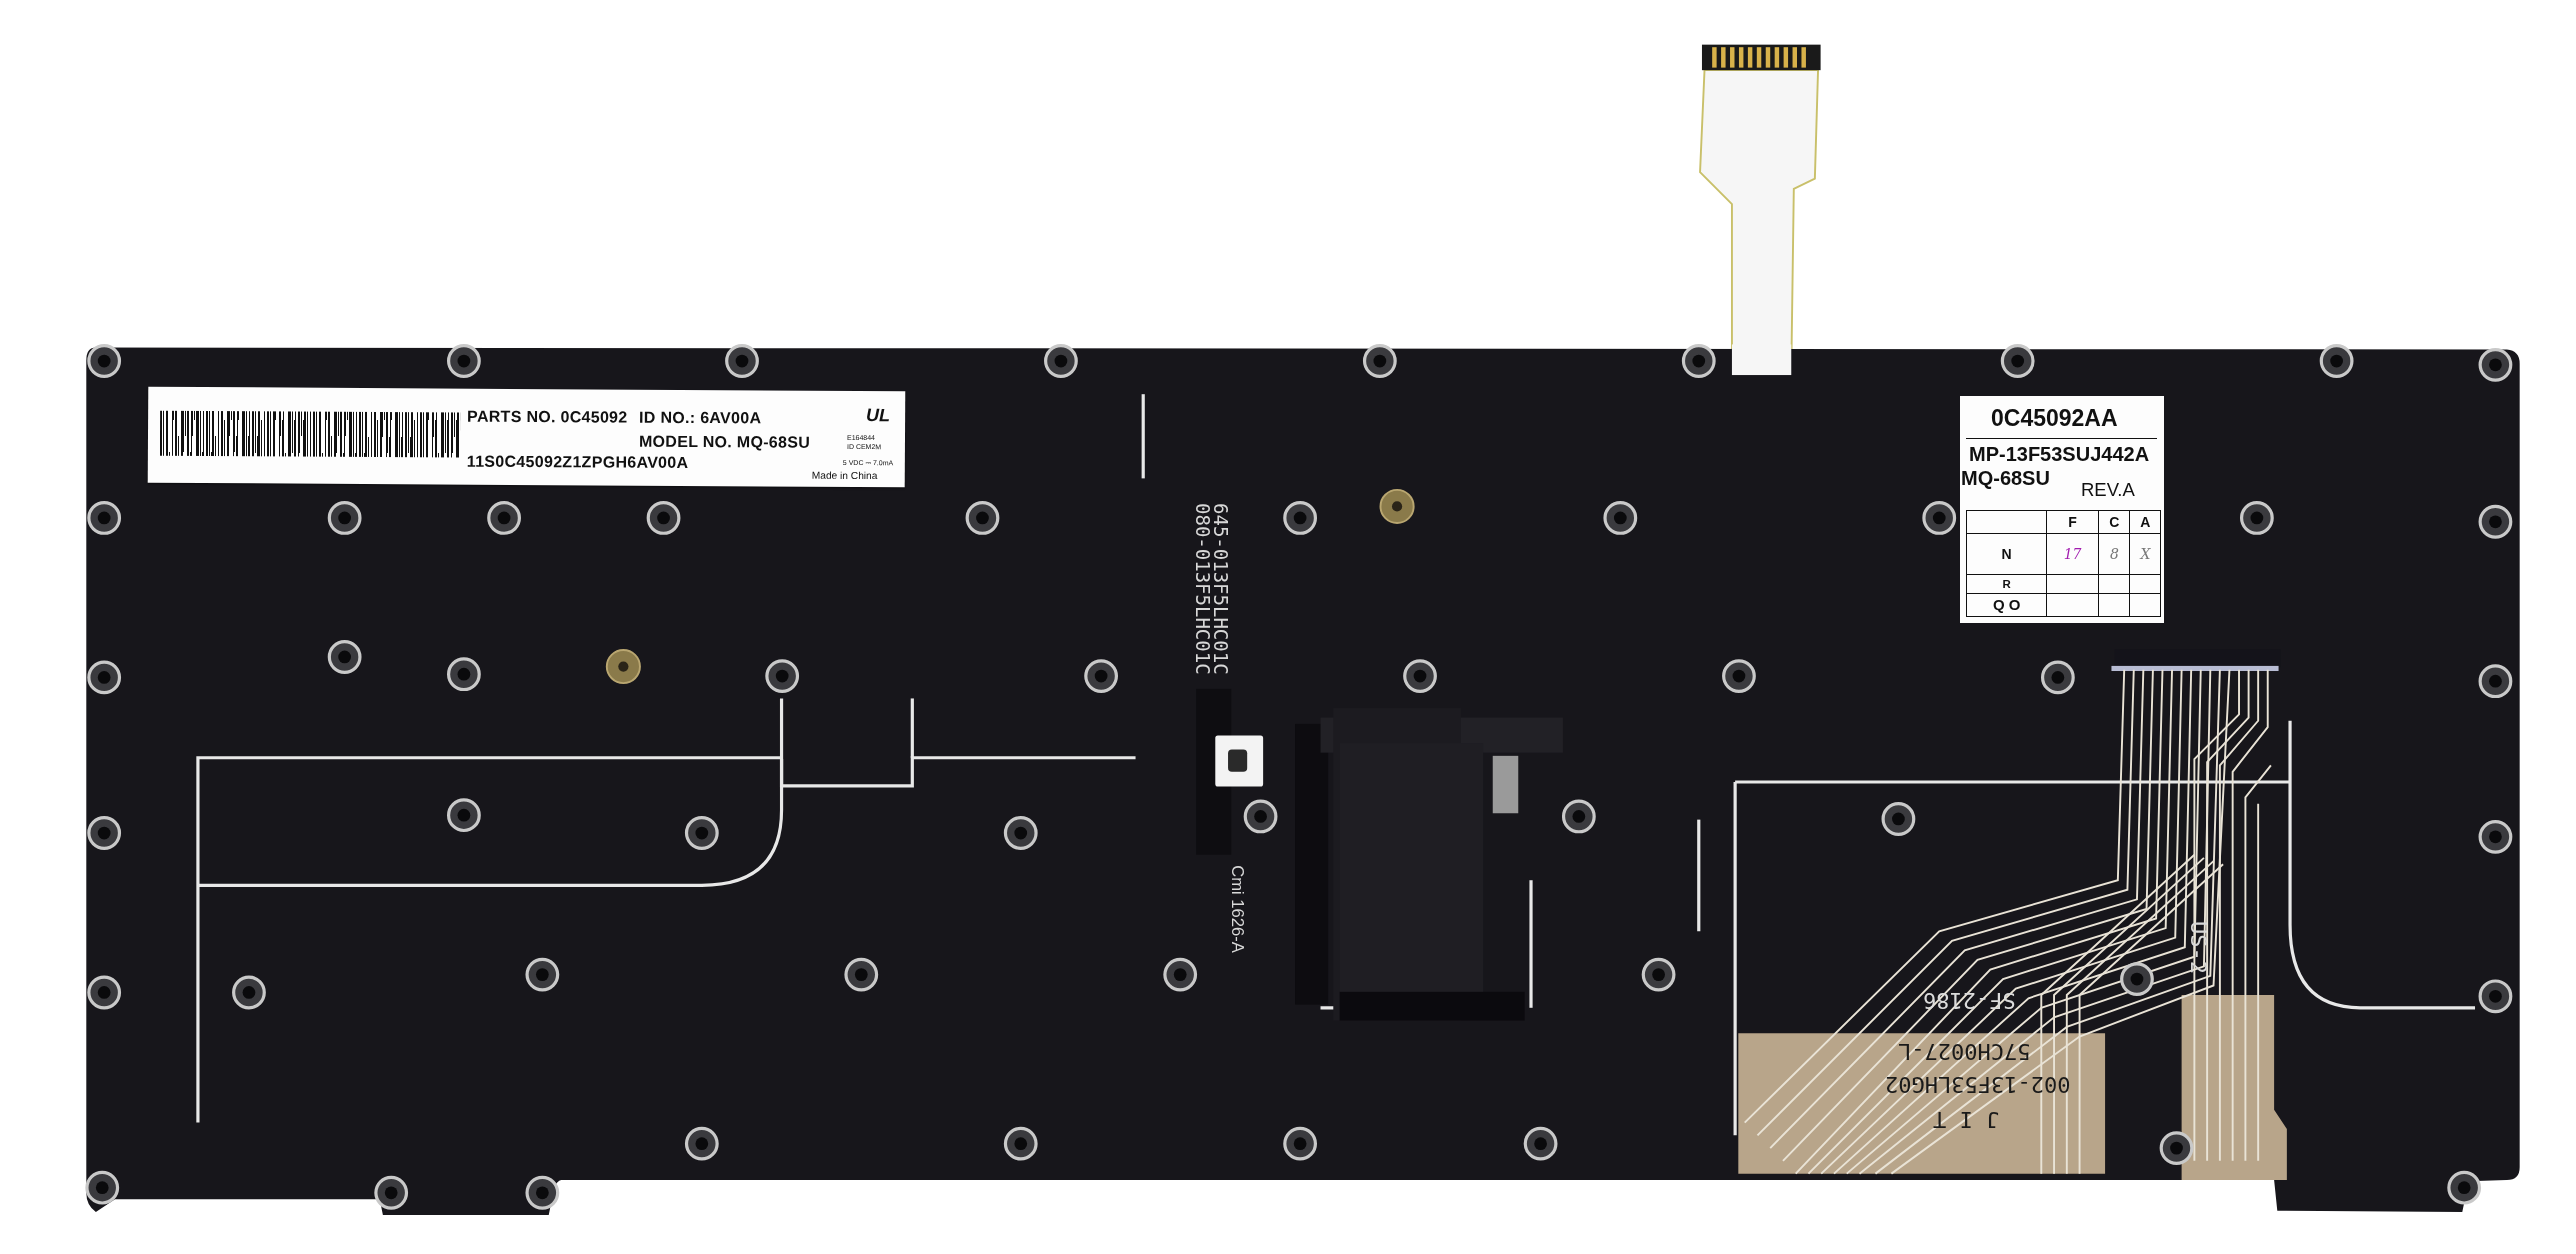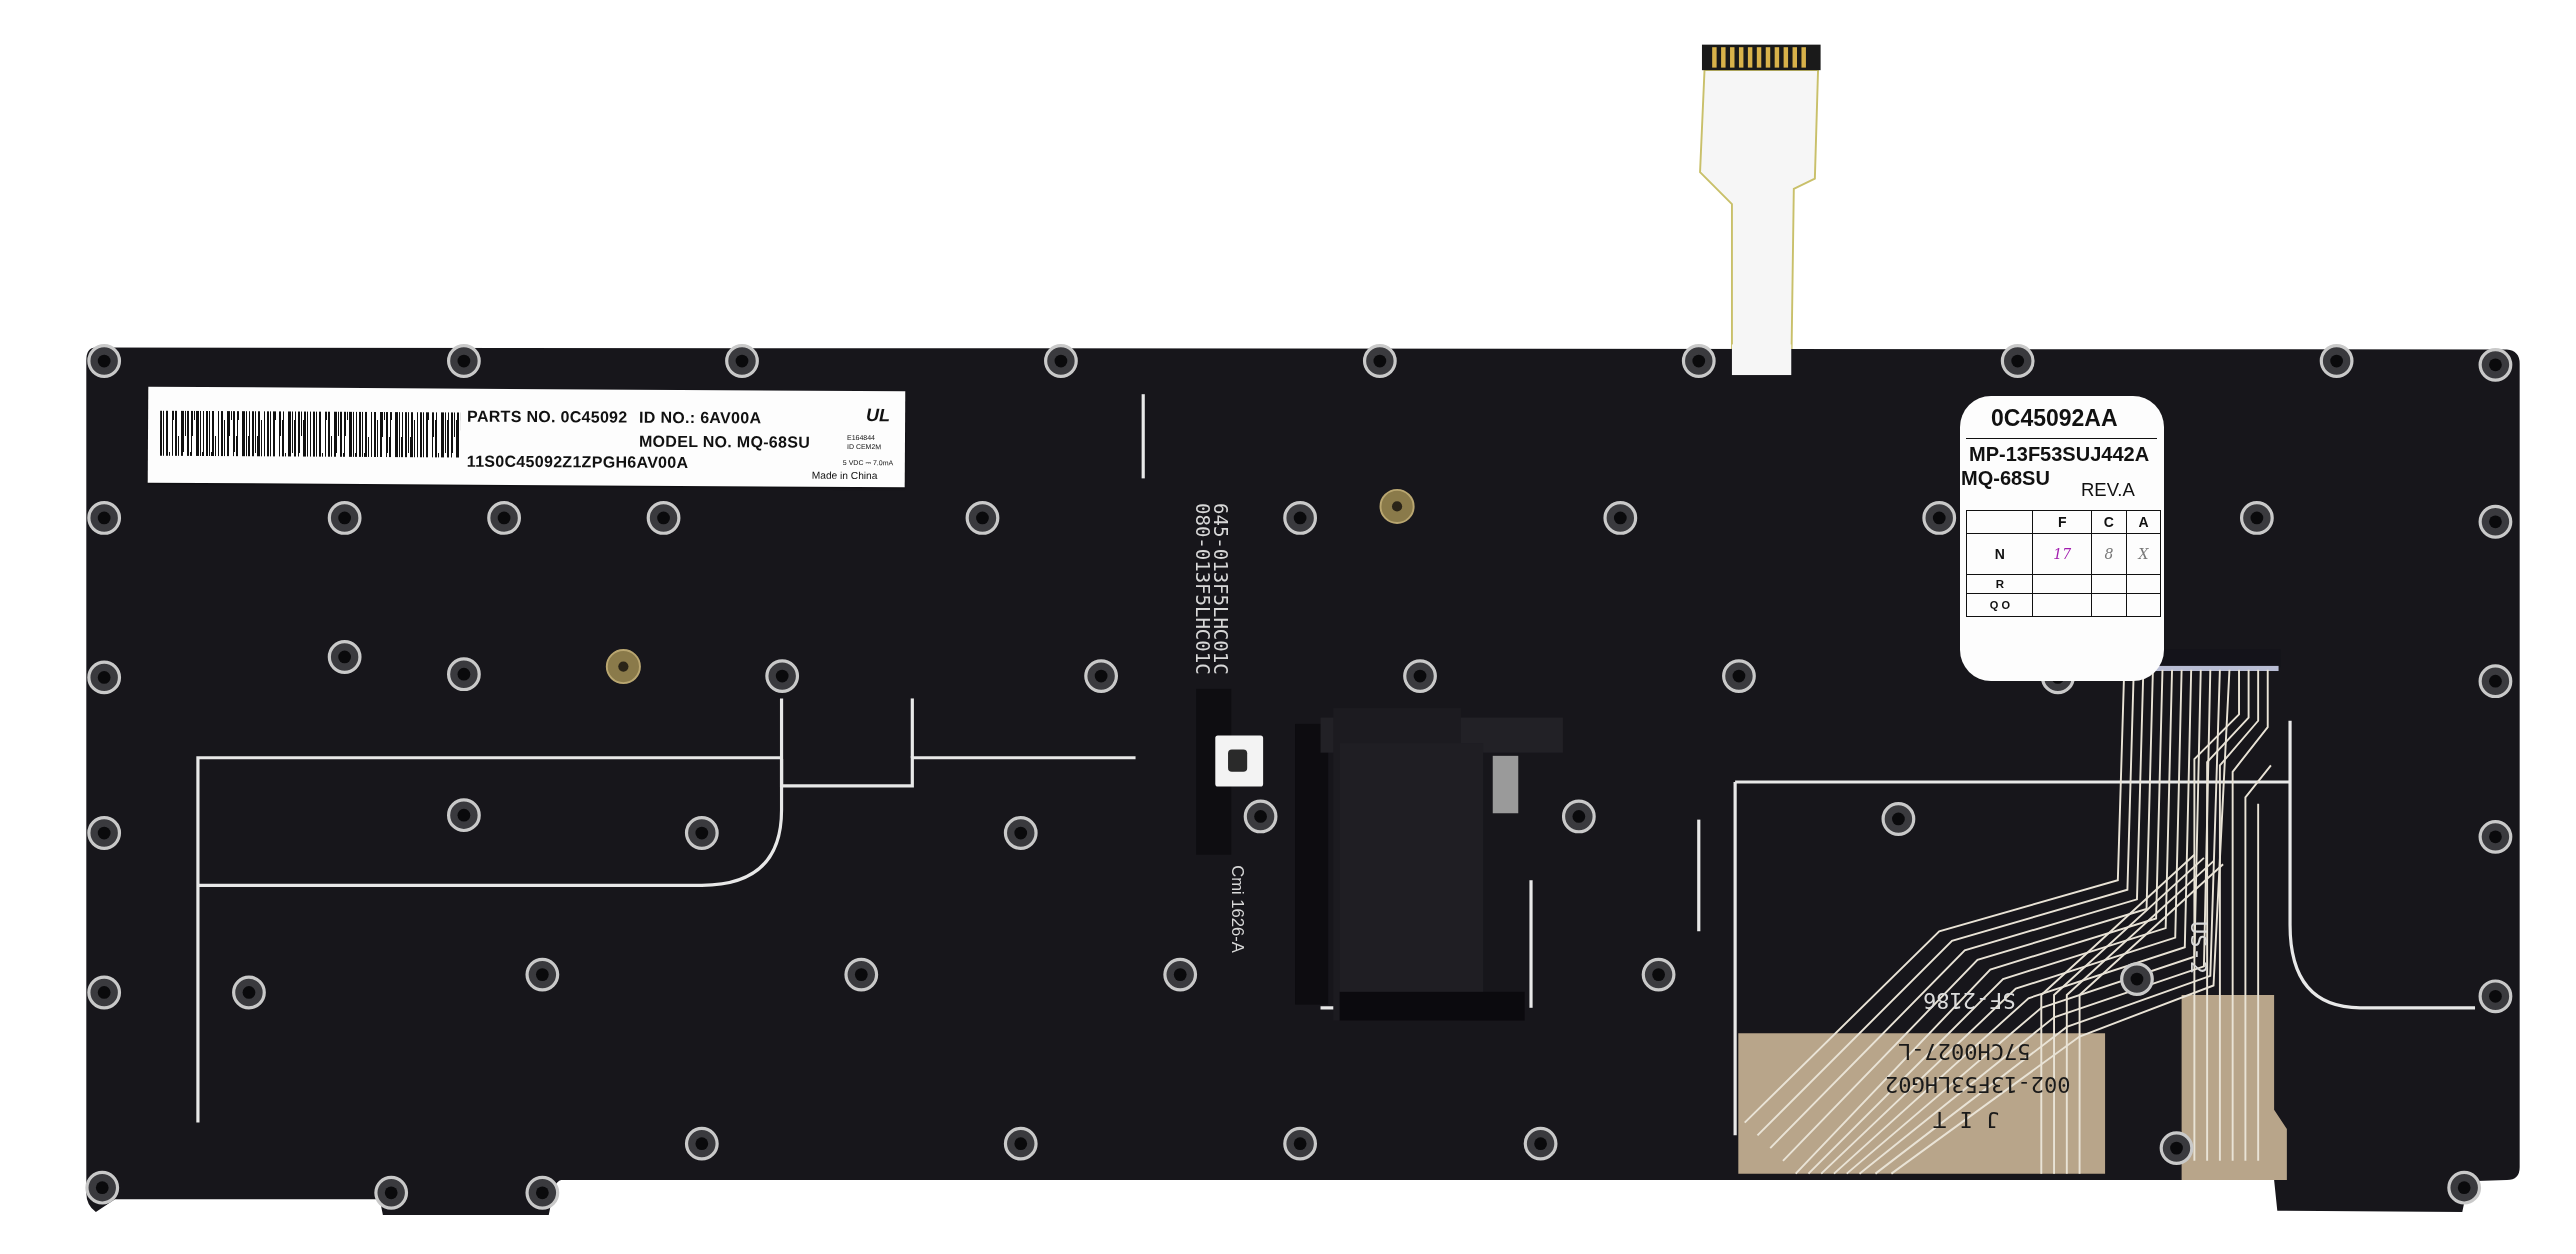--- a/index.html
+++ b/index.html
@@ -6,21 +6,21 @@
   body{width:2576px;height:1254px;position:relative;overflow:hidden;font-family:"Liberation Sans",sans-serif;}
   .abs{position:absolute;}
   #board{position:absolute;left:0;top:0;width:2576px;height:1254px;}
   .label{position:absolute;background:#fdfdfd;color:#111;}
   #left-label{left:148px;top:389px;width:757px;height:96px;transform:rotate(0.35deg);box-shadow:0 1.3px 1.9px rgba(0,0,0,.4);}
   #barcode{position:absolute;left:11.5px;top:23.6px;width:300px;height:45px;
     background:repeating-linear-gradient(90deg,#111 0 1.9px,#fff 1.9px 3.2px,#111 3.2px 3.8px,#fff 3.8px 5.7px,#111 5.7px 8.3px,#fff 8.3px 9.6px,#111 9.6px 10.2px,#fff 10.2px 12px,#111 12px 13.4px,#fff 13.4px 15.3px);}
   .ltxt{position:absolute;font-weight:bold;font-size:16px;white-space:nowrap;letter-spacing:0.3px;}
   .ltxt-sm{position:absolute;font-size:7px;white-space:nowrap;}
   #ul-mark{position:absolute;left:718px;top:14px;font-weight:bold;font-size:18px;font-style:italic;}
-  #right-label{left:1960px;top:396px;width:204px;height:285px;border-radius:31px;}
+  #right-label{left:1960px;top:396px;width:204px;height:227px;}
   .rtxt{position:absolute;font-weight:bold;white-space:nowrap;}
   #qc-table{position:absolute;left:6.4px;top:114px;width:195px;height:107px;border-collapse:collapse;}
   #qc-table td{border:1.3px solid #111;font-weight:bold;font-size:14px;text-align:center;padding:0;}
   .silk{position:absolute;color:#d8d8d8;font-family:"DejaVu Sans Mono",monospace;white-space:nowrap;}
   .flex-text{position:absolute;color:#1a1a1a;font-family:"DejaVu Sans Mono",monospace;font-size:22px;white-space:nowrap;transform:rotate(180deg);}
 </style>
 </head>
 <body>
 
 <svg id="board" viewBox="0 0 4038 1966" xmlns="http://www.w3.org/2000/svg">
@@ -360,21 +360,21 @@
       <td style="color:#777;font-weight:normal;font-family:'DejaVu Serif',serif;font-style:italic;">8</td>
       <td style="color:#777;font-weight:normal;font-family:'DejaVu Serif',serif;font-style:italic;">X</td>
     </tr>
     <tr style="height:19px;">
       <td style="font-size:11.5px;">R</td>
       <td></td>
           <td></td>
           <td></td>
     </tr>
     <tr style="height:23px;">
-      <td style="font-size:11px;">Q O</td>
+      <td style="font-size:15px;">Q O</td>
       <td></td>
           <td></td>
           <td></td>
     </tr>
   </tbody>
     </table>
 </div>
 
 <div class="silk" style="left:1129px;top:568px;font-size:19px;line-height:18px;transform:rotate(90deg);transform-origin:center;width:166px;">
   <div>645-013F5LHC01C</div>

